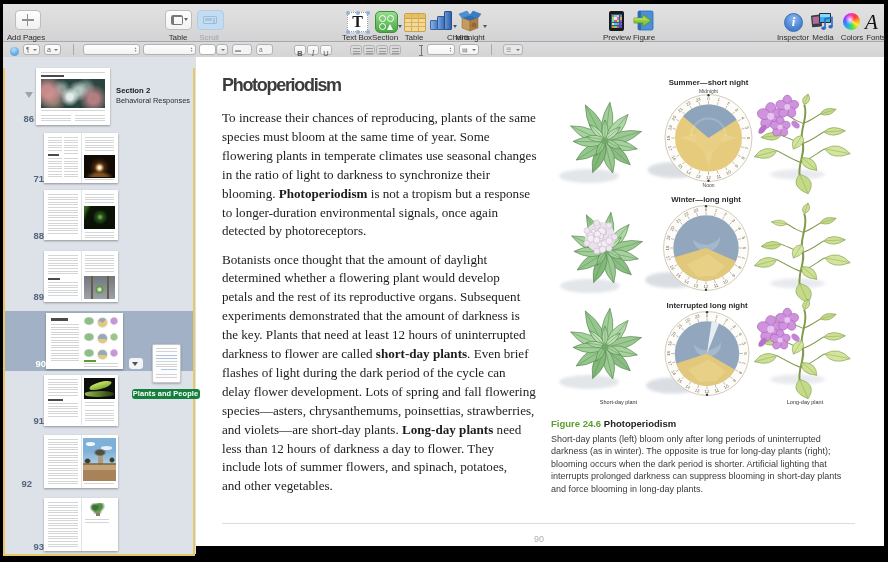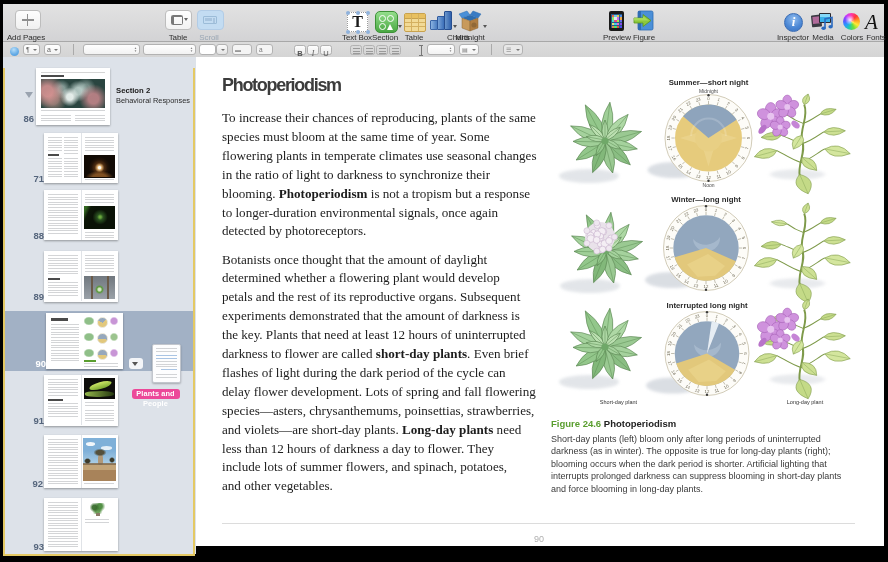--- a/index.html
+++ b/index.html
@@ -294,21 +294,21 @@
   </div>
 
   <div class="abs" style="left:151.5px;top:344px;width:29.5px;height:39px;background:#fdfdfe;border:1px solid #c2c6cd;border-radius:2px;box-sizing:border-box;box-shadow:0 1px 2px rgba(0,0,0,0.25);">
     <div class="tx" style="left:3px;top:3px;width:21px;height:5px;"></div>
     <div class="abs" style="left:3px;top:10px;width:21px;height:4px;background:repeating-linear-gradient(#a9c4e4 0 1px,transparent 1px 2.6px);"></div>
     <div class="tx" style="left:3px;top:16px;width:21px;height:6px;"></div>
     <div class="abs" style="left:8px;top:24px;width:16px;height:3px;background:repeating-linear-gradient(#a9c4e4 0 1px,transparent 1px 2.6px);"></div>
     <div class="tx" style="left:3px;top:29px;width:21px;height:5px;"></div>
   </div>
 
-  <div class="abs" style="z-index:30;left:131.5px;top:388.5px;width:48px;height:10px;background:#ec4899;border-radius:3px;color:#fff;font-size:7.4px;font-weight:bold;text-align:center;line-height:10px;letter-spacing:0.1px;">Plants and People</div>
+  <div class="abs" style="z-index:30;left:131.5px;top:388.5px;width:68px;height:10px;background:#15803d;border-radius:3px;color:#fff;font-size:7.4px;font-weight:bold;text-align:center;line-height:10px;letter-spacing:0.1px;">Plants and People</div>
 
   <div class="thumb" style="left:44px;top:375px;width:74px;height:50.5px;">
     <div class="abs" style="left:37px;top:0;width:1px;height:50px;background:#e0e3e7;"></div>
     <div class="tx" style="left:4px;top:4px;width:30px;height:17px;"></div>
     <div class="abs" style="left:4px;top:24px;width:15px;height:2px;background:#4a4a4a;"></div>
     <div class="tx" style="left:4px;top:28px;width:30px;height:14px;"></div>
     <div class="abs" style="left:40px;top:3px;width:31px;height:21px;background:#0e0e0c;">
       <div class="abs" style="left:5px;top:4px;width:23px;height:7px;background:linear-gradient(#cfe868,#7aa830);border-radius:50%;transform:rotate(-16deg);"></div>
       <div class="abs" style="left:1px;top:13px;width:29px;height:6px;background:linear-gradient(100deg,#94b84c,#24380f);border-radius:20% 60% 30% 60%;transform:rotate(-4deg);"></div>
     </div>
@@ -338,21 +338,21 @@
     <div class="abs" style="left:51.5px;top:15px;width:4px;height:3.5px;background:#8a7a66;"></div>
     <div class="tx" style="left:41px;top:21px;width:24px;height:5px;"></div>
   </div>
 
   <div class="pagenum" style="left:12px;top:113px;">86</div>
   <div class="pagenum" style="left:22px;top:172.5px;">71</div>
   <div class="pagenum" style="left:22px;top:229.5px;">88</div>
   <div class="pagenum" style="left:22px;top:291px;">89</div>
   <div class="pagenum" style="left:24px;top:357.5px;color:#fff;">90</div>
   <div class="pagenum" style="left:22px;top:415px;">91</div>
-  <div class="pagenum" style="left:21px;top:477.5px;">92</div>
+  <div class="pagenum" style="left:10px;top:477.5px;">92</div>
   <div class="pagenum" style="left:22px;top:540.5px;">93</div>
   <div class="abs" id="goldL"></div>
   <div class="abs" id="goldR"></div>
   <div class="abs" id="goldB"></div>
   <div class="abs" id="content">
     <h1>Photoperiodism</h1>
     <div class="body-text" id="para1" style="top:52px;">To increase their chances of reproducing, plants of the same<br>species must bloom at the same time of year. Some<br>flowering plants in temperate climates use seasonal changes<br>in the ratio of light to darkness to synchronize their<br>blooming. <b>Photoperiodism</b> is not a tropism but a response<br>to longer-duration environmental signals, once again<br>detected by photoreceptors.</div>
     <div class="body-text" id="para2" style="top:193.5px;">Botanists once thought that the amount of daylight<br>determined whether a flowering plant would develop<br>petals and the rest of its reproductive organs. Subsequent<br>experiments demonstrated that the amount of darkness is<br>the key. Plants that need at least 12 hours of uninterrupted<br>darkness to flower are called <b>short-day plants</b>. Even brief<br>flashes of light during the dark period of the cycle can<br>delay flower development. Lots of spring and fall flowering<br>species—asters, chrysanthemums, poinsettias, strawberries,<br>and violets—are short-day plants. <b>Long-day plants</b> need<br>less than 12 hours of darkness a day to flower. They<br>include lots of summer flowers, and spinach, potatoes,<br>and other vegetables.</div>
 <svg class="abs" style="left:354px;top:17px;" width="334" height="425" viewBox="0 0 334 425">
 <defs>

